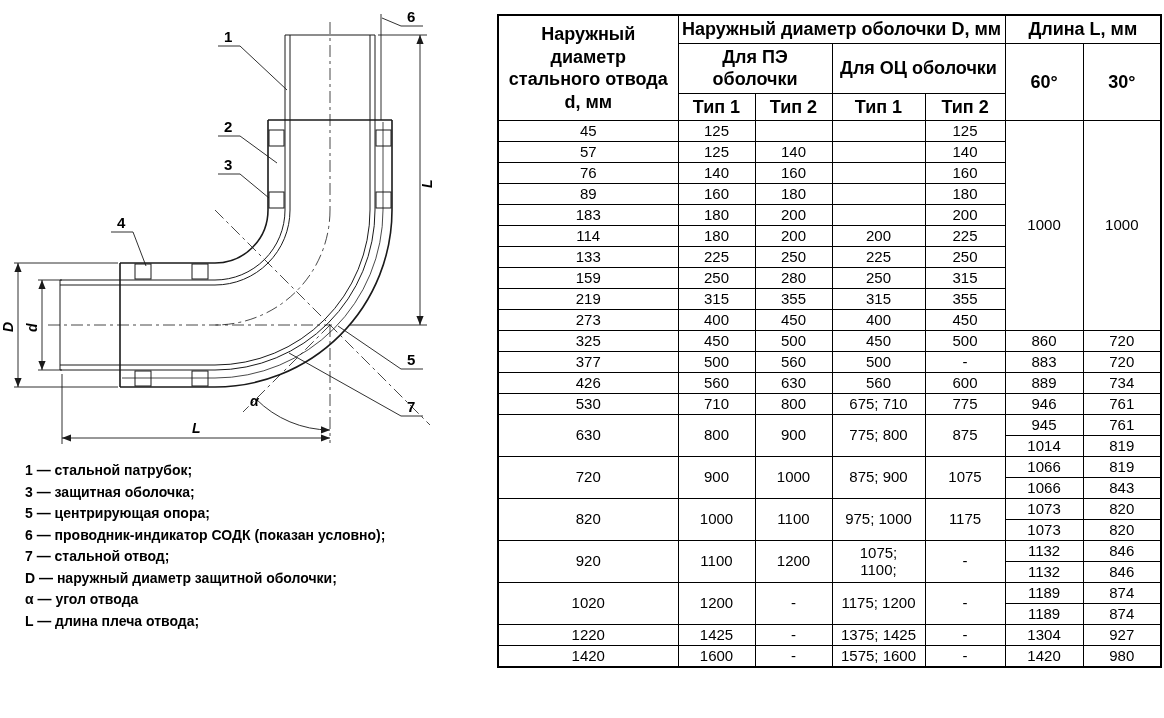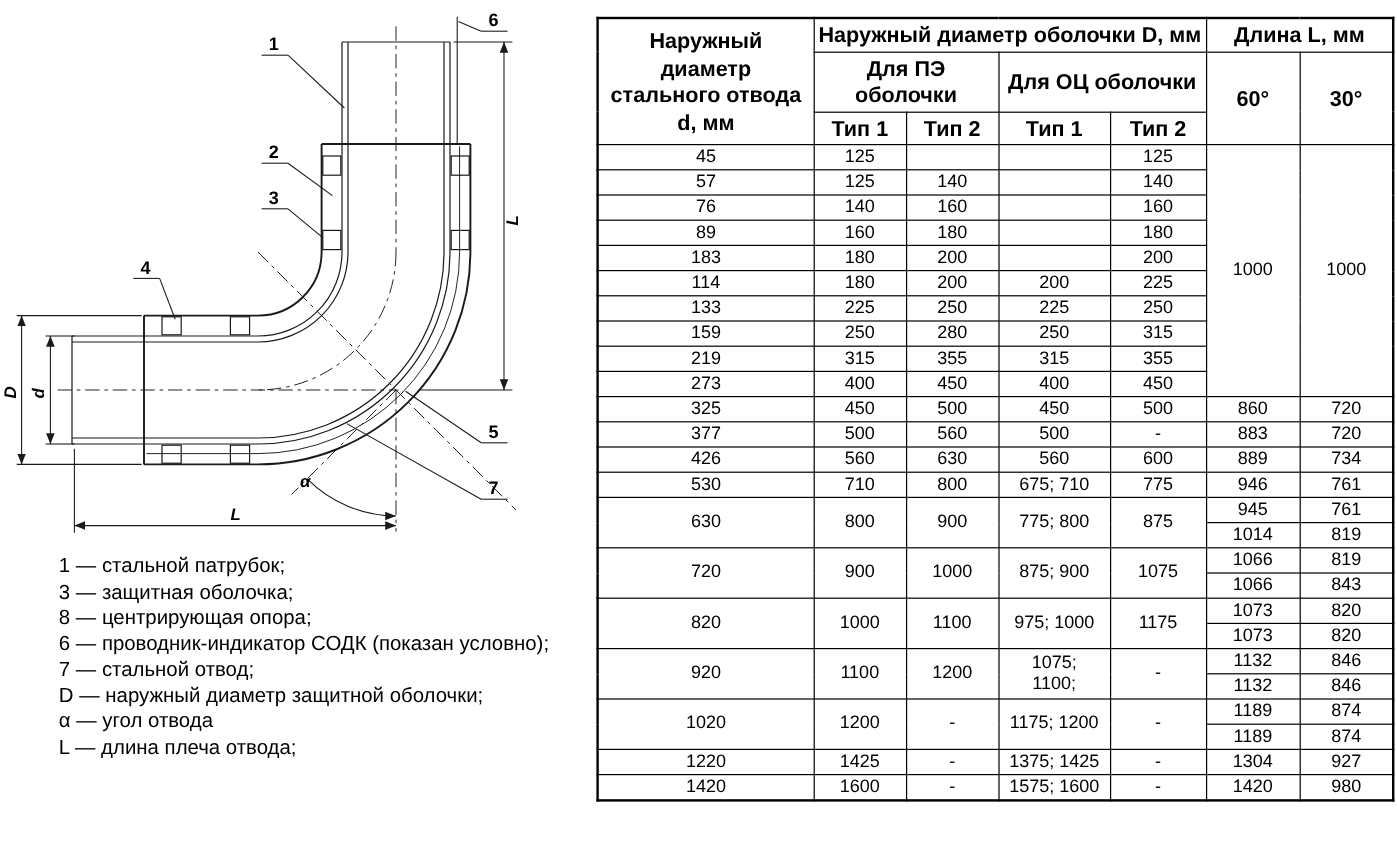--- a/index.html
+++ b/index.html
@@ -2,21 +2,21 @@
 <html><head>
 <meta charset="utf-8">
 <style>
   * { box-sizing: border-box; }
   html, body { margin: 0; padding: 0; background: #fff; }
   body { font-family: "Liberation Sans", sans-serif; color: #000; }
   .page { width: 1164px; height: 718px; display: flex; overflow: hidden; background: #fff; }
 
   
   .left-panel { flex: 0 0 497px; width: 497px; }
-  .legend { padding: 4px 0 0 25px; font-size: 17px; font-weight: 400; margin-left: 24px; }
+  .legend { padding: 4px 0 0 25px; font-size: 14px; font-weight: 700; }
   .legend-line { line-height: 21.5px; white-space: nowrap; }
 
   
   .right-panel { flex: 1 1 auto; padding: 14px 3px 8px 0; }
   table.dims { border-collapse: collapse; width: 663px; table-layout: fixed; border: 2px solid #000; }
   table.dims th, table.dims td {
     border: 1px solid #000;
     text-align: center;
     vertical-align: middle;
     white-space: pre-line;
@@ -157,21 +157,21 @@
         <text x="37" y="332" font-size="14" font-style="italic" font-weight="600" transform="rotate(-90 37 332)">d</text>
         <text x="432" y="188" font-size="14" font-style="italic" font-weight="600" transform="rotate(-90 432 188)">L</text>
         <text x="192" y="433" font-size="14" font-style="italic" font-weight="600">L</text>
         <text x="250" y="406" font-size="14" font-style="italic" font-weight="600">α</text>
       </g>
     </svg>
 
     <div class="legend">
         <div class="legend-line">1 — стальной патрубок;</div>
         <div class="legend-line">3 — защитная оболочка;</div>
-        <div class="legend-line">8 — центрирующая опора;</div>
+        <div class="legend-line">5 — центрирующая опора;</div>
         <div class="legend-line">6 — проводник-индикатор СОДК (показан условно);</div>
         <div class="legend-line">7 — стальной отвод;</div>
         <div class="legend-line">D — наружный диаметр защитной оболочки;</div>
         <div class="legend-line">α — угол отвода</div>
         <div class="legend-line">L — длина плеча отвода;</div>
       </div>
   </div>
 
   <div class="right-panel">
     <table class="dims">

